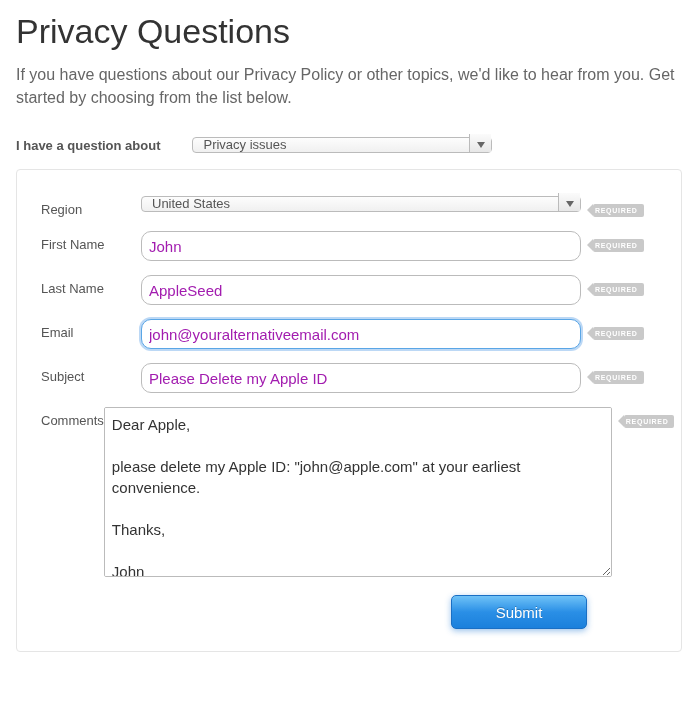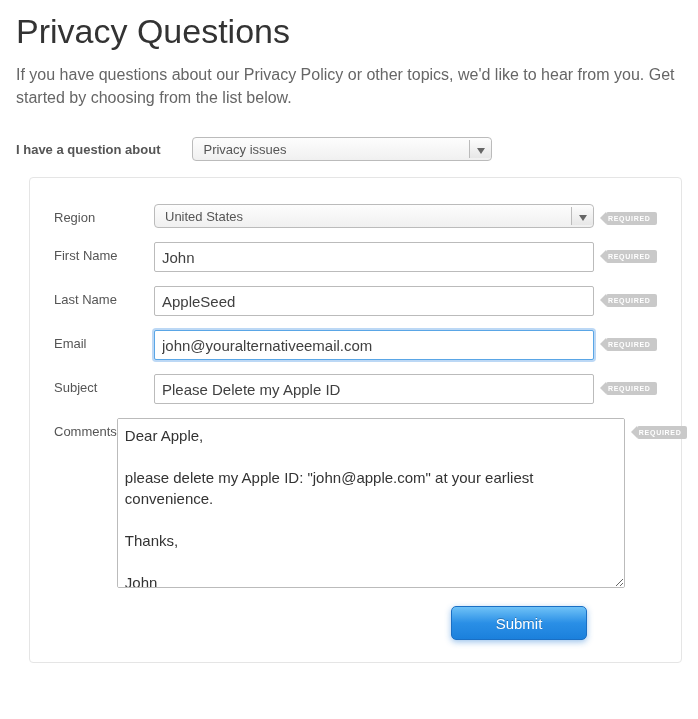--- a/index.html
+++ b/index.html
@@ -28,22 +28,22 @@
       gap: 32px;
       margin-bottom: 16px;
     }
     .topic-label {
       font-size: 13px;
       font-weight: 600;
       color: #555;
     }
     .select-wrap {
       display: flex;
-      align-items: center;
-      height: 24px;
+      align-items: flex-end;
+      height: 16px;
       border: 1px solid #bbb;
       border-radius: 4px;
       background: linear-gradient(#fdfdfd,#f0f0f0);
     }
     .select-wrap.topic { width: 300px; }
     .select-wrap.region { width: 440px; }
     .select-body {
       flex: 1;
       display: flex;
       align-items: center;
@@ -60,21 +60,20 @@
       justify-content: center;
       background: linear-gradient(#fbfbfb,#e7e7e7);
       cursor: pointer;
     }
     .select-btn svg { width: 8px; height: 6px; }
     .form-card {
       border: 1px solid #e5e5e5;
       border-radius: 4px;
       background: #fff;
       padding: 26px 24px 22px 24px;
-      margin-left: 13px;
     }
     .field-row {
       display: flex;
       align-items: flex-start;
       margin-bottom: 14px;
     }
     .field-label {
       width: 100px;
       font-size: 13px;
       color: #555;
@@ -83,25 +82,25 @@
     .field-input-col {
       flex: 1;
       display: flex;
       align-items: flex-start;
       gap: 12px;
     }
     input[type=text] {
       width: 440px;
       height: 30px;
       border: 1px solid #bbb;
-      border-radius: 2px;
+      border-radius: 10px;
       padding: 4px 7px;
       font-size: 15px;
       font-family: inherit;
-      color: #404040;
+      color: #a21caf;
       background: #fff;
     }
     input[type=text].focused {
       border-color: #5aa6e6;
       box-shadow: 0 0 0 2px rgba(62,143,225,0.35);
       outline: none;
     }
     textarea {
       width: 508px;
       height: 170px;

